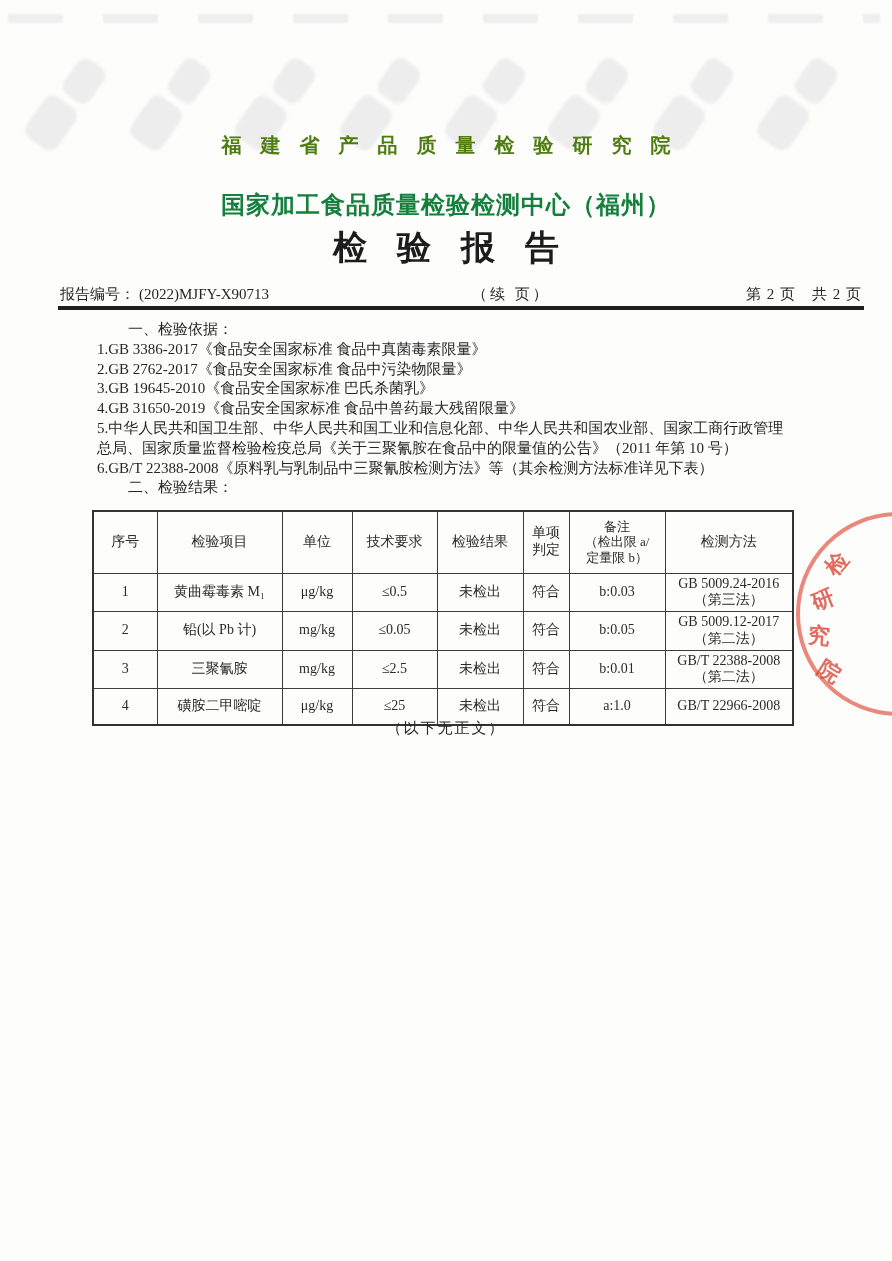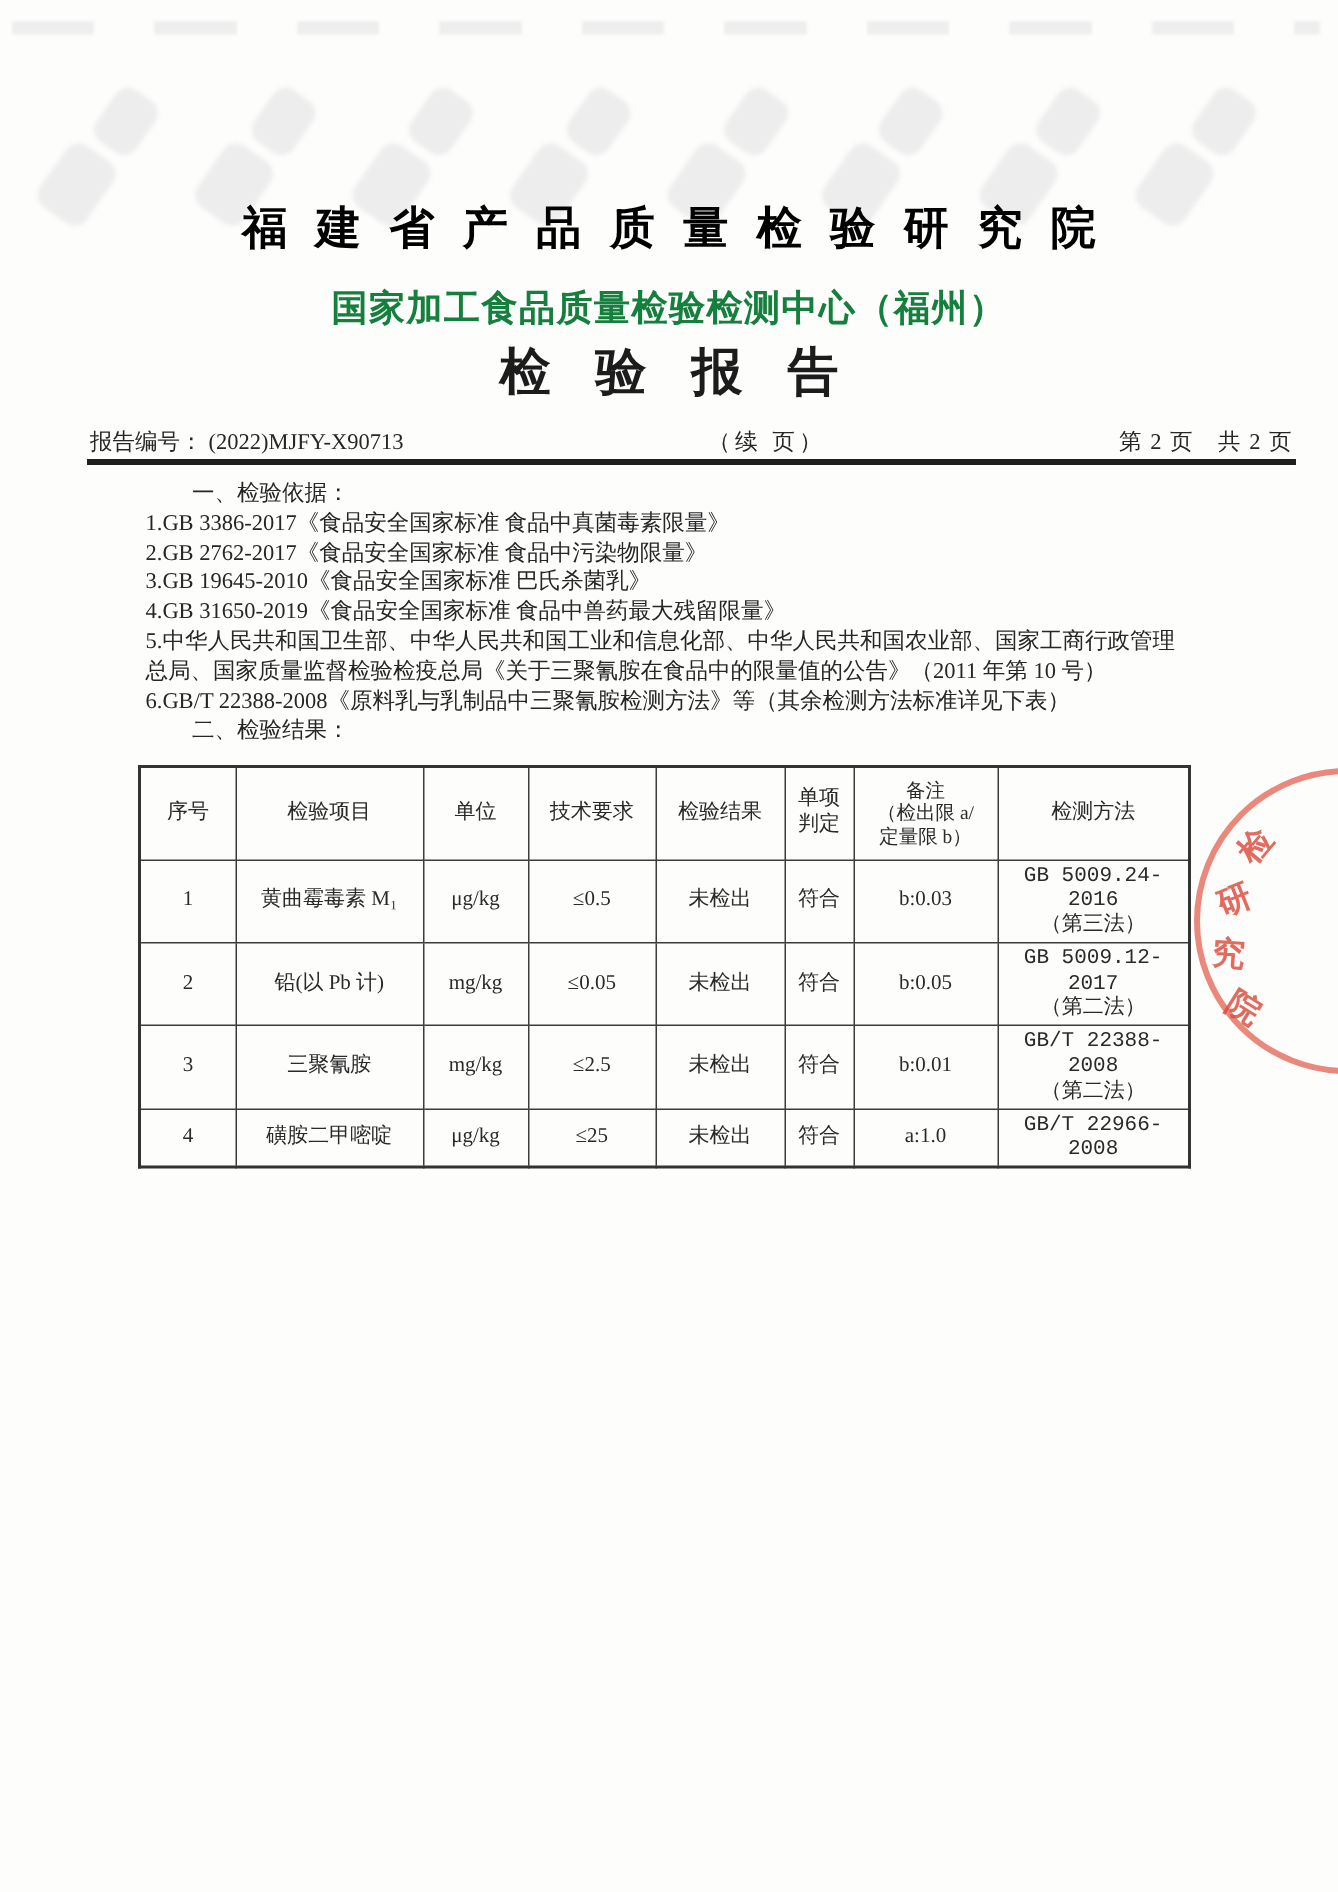--- a/index.html
+++ b/index.html
@@ -24,22 +24,22 @@
   }
   .wm-blob::before { width:32px; height:42px; right:8px; top:2px; }
   .wm-blob::after  { width:38px; height:50px; left:4px; bottom:0; }
   .wm-blob:nth-child(1){left:28px}.wm-blob:nth-child(2){left:133px}
   .wm-blob:nth-child(3){left:238px}.wm-blob:nth-child(4){left:343px}
   .wm-blob:nth-child(5){left:448px}.wm-blob:nth-child(6){left:551px}
   .wm-blob:nth-child(7){left:656px}.wm-blob:nth-child(8){left:760px}
 
   .t1 {
     position:absolute; top:132px; left:0; width:100%; text-align:center;
-    font-size:30px; font-weight:bold; letter-spacing:19px; text-indent:19px;
-    white-space:nowrap; color:#000000;
+    font-size:20px; font-weight:bold; letter-spacing:19px; text-indent:19px;
+    white-space:nowrap; color:#4d7c0f;
   }
   .t2 {
     position:absolute; top:189px; left:0; width:100%; text-align:center;
     font-size:24px; font-weight:bold; letter-spacing:1px;
     font-family:"Liberation Sans","DejaVu Sans",sans-serif; color:#15803d;
   }
   .t3 {
     position:absolute; top:225px; left:0; width:100%; text-align:center;
     font-size:34px; font-weight:bold; letter-spacing:30px; text-indent:30px;
     white-space:nowrap; color:#1c1c1c;
@@ -64,21 +64,21 @@
   }
   table.results th, table.results td {
     border:1px solid #3c3c3c; text-align:center; vertical-align:middle;
     white-space:pre-line; padding:2px 3px; font-weight:normal; line-height:1.2;
     overflow:hidden;
   }
   table.results thead tr { height:62px; }
   table.results tbody tr { height:36px; }
   th.h-note { font-size:13px;margin-left:48px; }
   td.c-item  { text-align:left; padding-left:8px; }
-  td.c-method{ text-align:left; padding-left:7px; line-height:1.15;font-family:Liberation Mono, monospace; }
+  td.c-method{ text-align:left; padding-left:7px; line-height:1.15; }
 
   .closing { position:absolute; top:719px; left:0; width:100%; text-align:center; font-size:15px; letter-spacing:2px; }
 
   .seal { position:absolute; left:782px; top:503px; width:110px; height:222px; overflow:hidden; }
   .seal-ring {
     position:absolute; left:14px; top:9px; width:196px; height:196px;
     border:4px solid rgba(226,90,74,.72); border-radius:50%;
   }
   .seal-char {
     position:absolute; color:rgba(219,75,58,.82); font-weight:bold; font-size:22px;
@@ -196,20 +196,21 @@
         <td>μg/kg</td>
         <td>≤25</td>
         <td>未检出</td>
         <td>符合</td>
         <td>a:1.0</td>
         <td class="c-method">GB/T 22966-2008</td>
       </tr>
     </tbody>
   </table>
 
+  <div class="closing">（以下无正文）</div>
 
   <div class="seal">
     <div class="seal-ring"></div>
     <span class="seal-char c0">检</span>
     <span class="seal-char c1">研</span>
     <span class="seal-char c2">究</span>
     <span class="seal-char c3">院</span>
   </div>
 
 </div>

